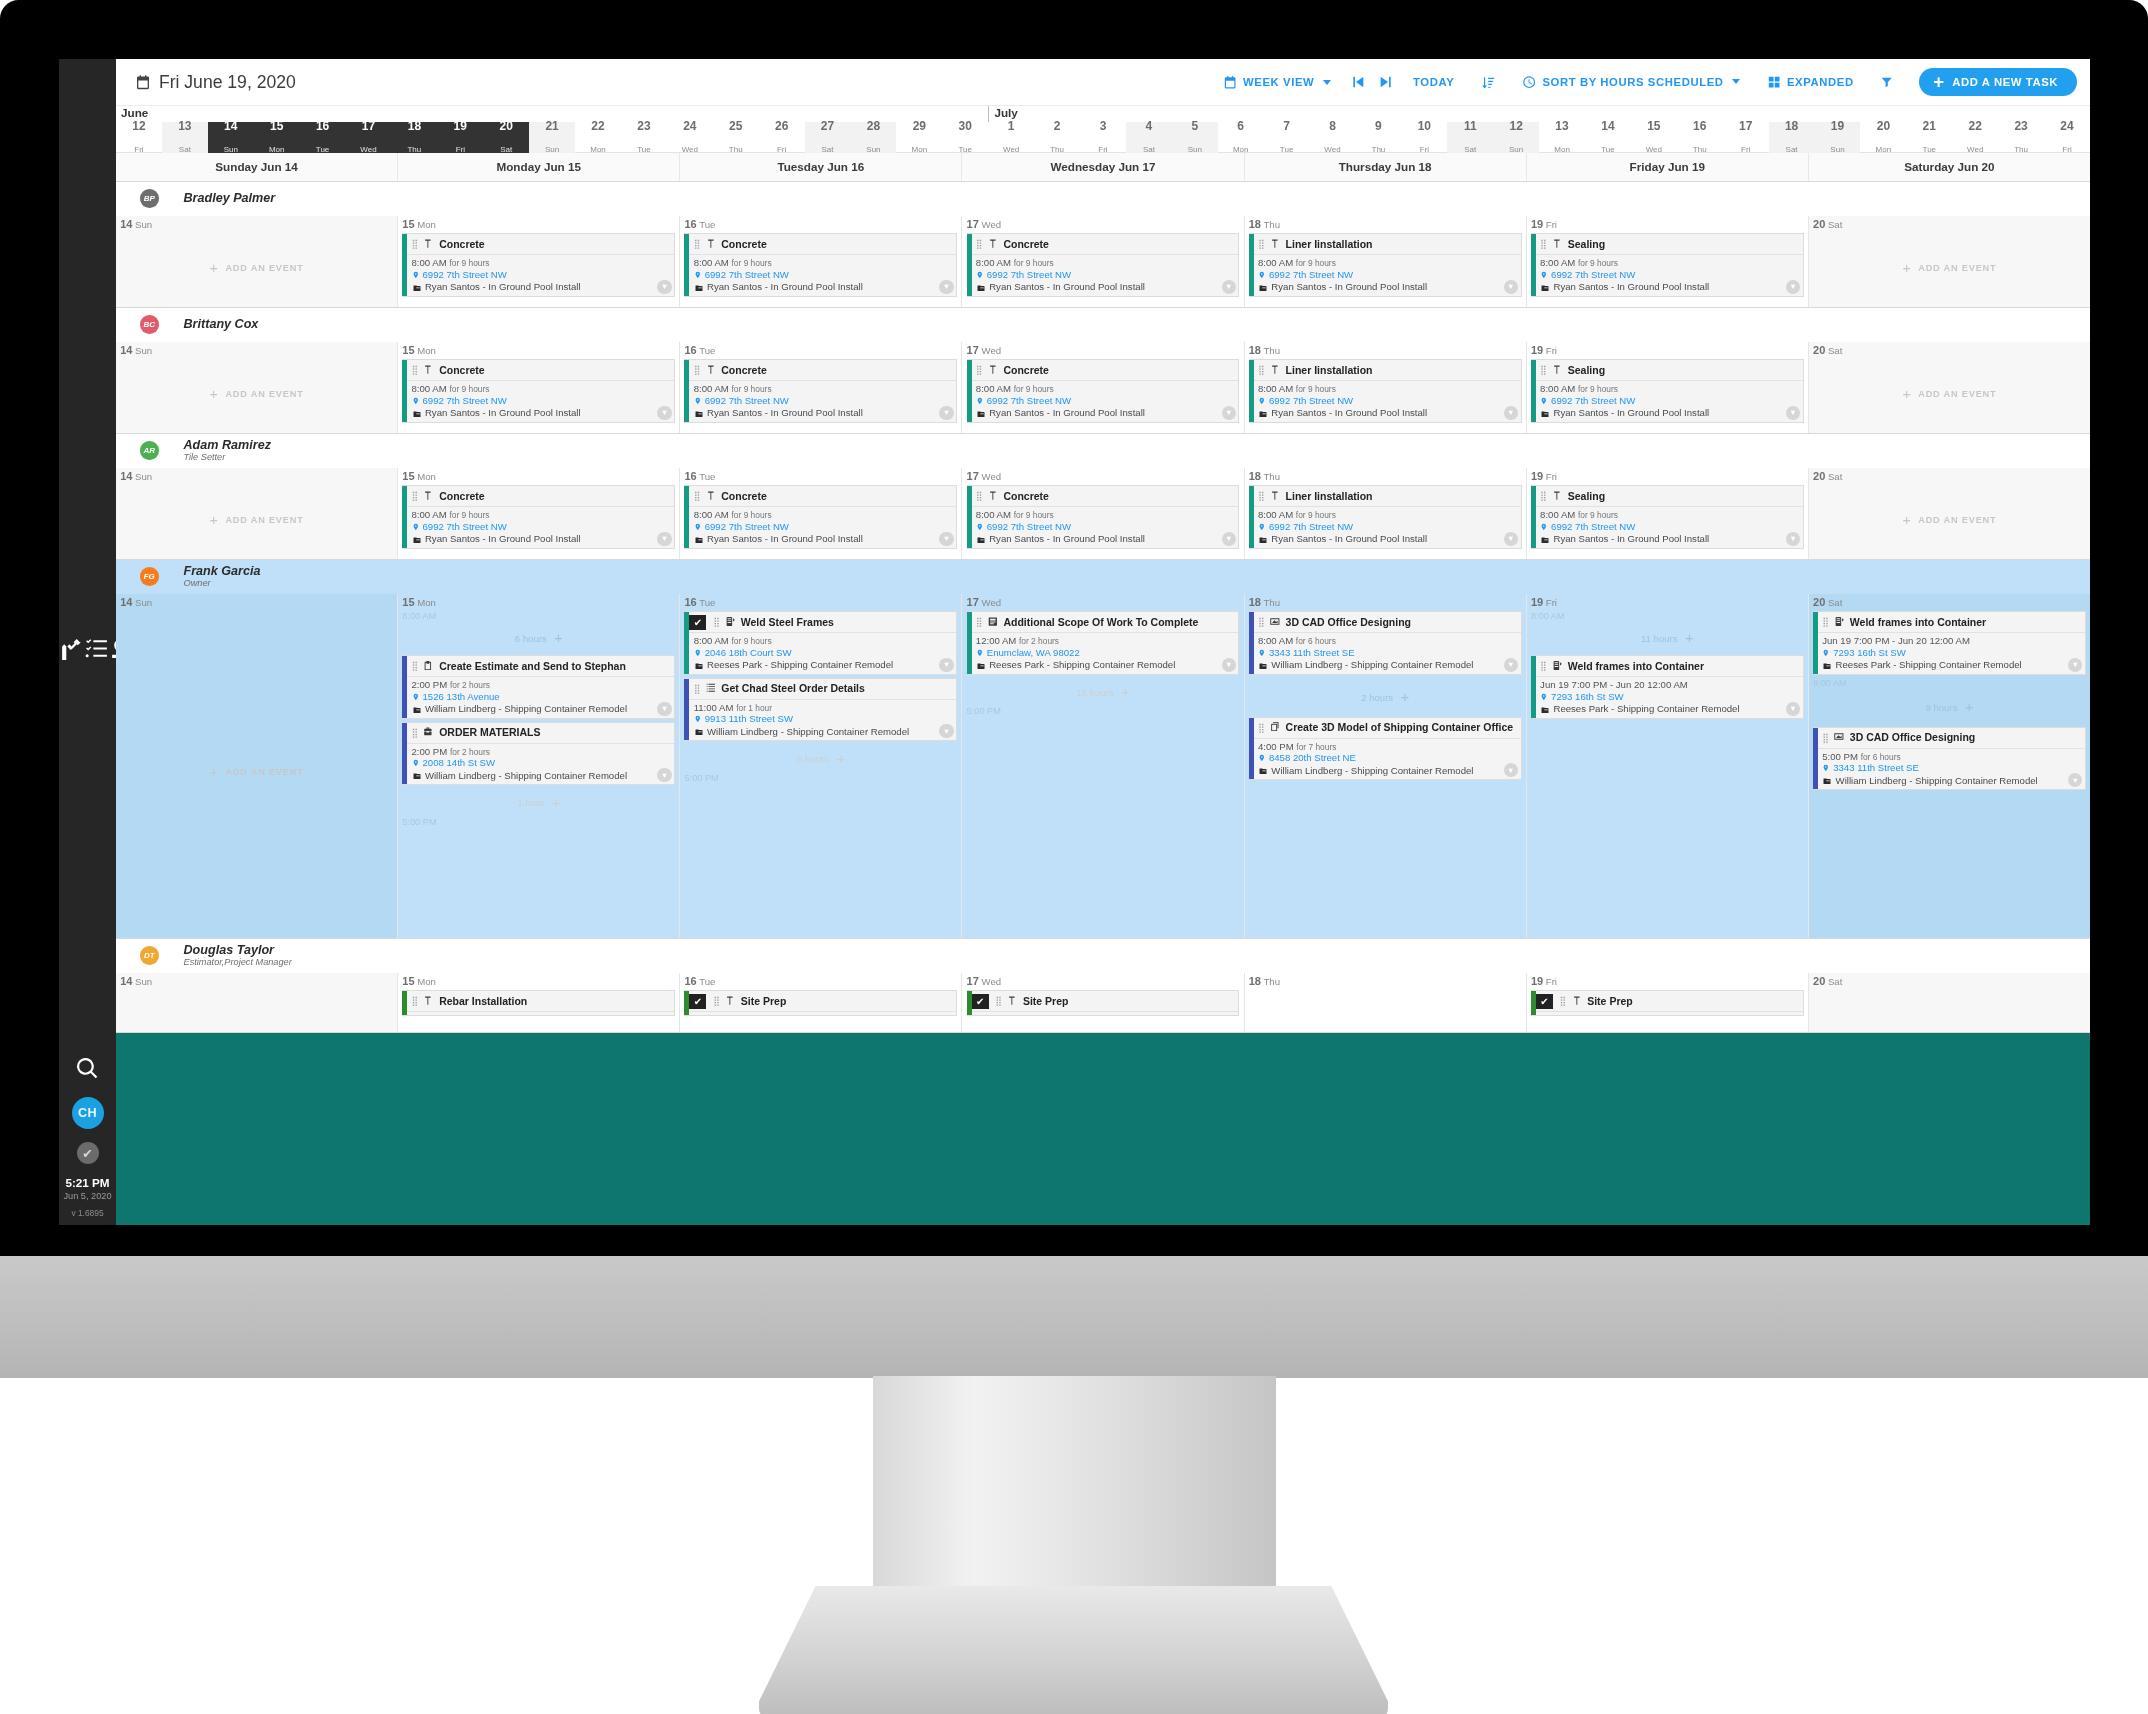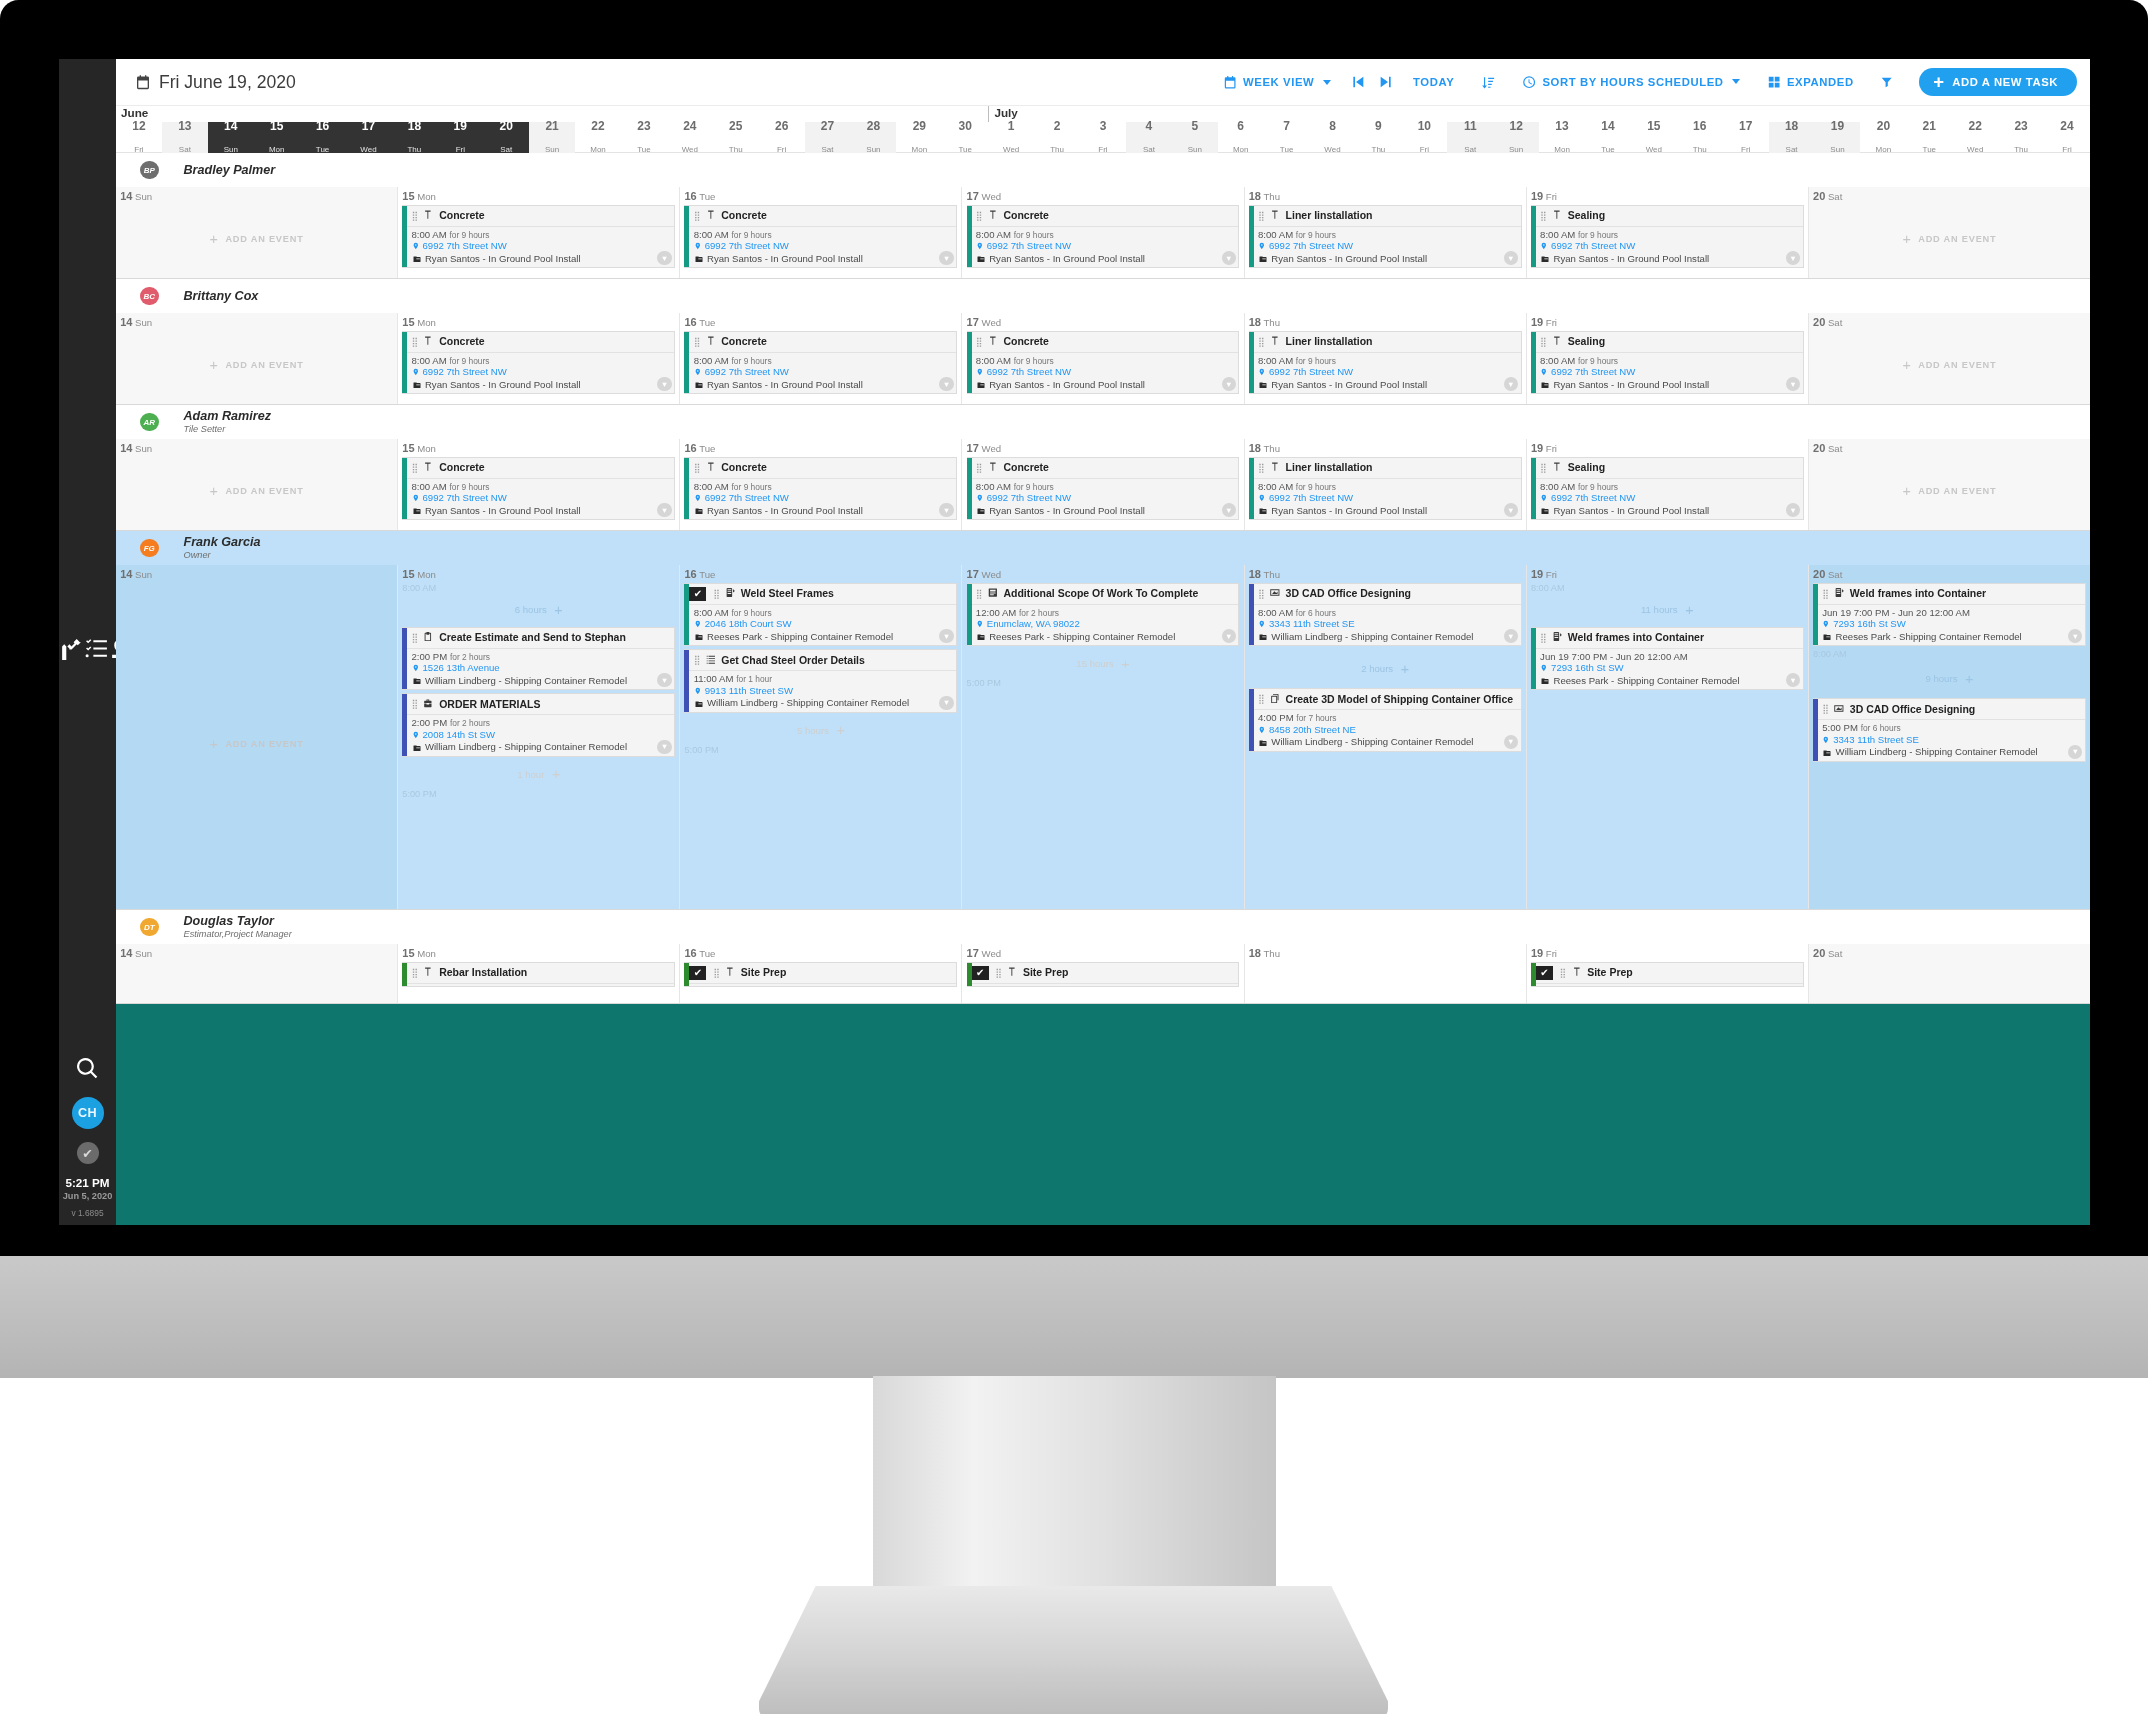--- a/index.html
+++ b/index.html
@@ -65,21 +65,21 @@
     background: #1ba1e2; color: #eaf6fd; font-size: 12.6px; font-weight: bold;
     display: flex; align-items: center; justify-content: center;
     margin-top: 13.4px; letter-spacing: 0.3px;
   }
   #rail-check {
     width: 22px; height: 22px; border-radius: 50%; background: #6b6b6b;
     display: flex; align-items: center; justify-content: center;
     margin-top: 13.4px; color: #d9d9d9; font-size: 12.6px;
   }
   #rail-time { color: #ffffff; font-size: 11.7px; font-weight: bold; margin-top: 11.7px; }
-  #rail-date { color: #9a9a9a; font-size: 9.2px; margin-top: 1.7px; font-weight: bold; }
+  #rail-date { color: #9a9a9a; font-size: 9.2px; margin-top: 1.7px; }
   #rail-ver  { color: #8d8d8d; font-size: 8.4px; margin-top: 7.6px; }
 
   
   #main { flex: 1; height: 1166px; background: #0f766e; display: flex; flex-direction: column; overflow: hidden; }
 
   
   #topbar {
     height: 47px; flex: 0 0 47px; background: #fff;
     display: flex; align-items: center; padding: 0 13.4px 0 18.5px;
     border-bottom: 0.8px solid #ececec;
@@ -514,20 +514,29 @@
               <div class="num">23</div>
               <div class="dow">Thu</div>
             </div>
             <div class="rday">
               <div class="num">24</div>
               <div class="dow">Fri</div>
             </div>
           </div>
       </div>
 
+      <div id="dayheader">
+          <div class="dayhead">Sunday Jun 14</div>
+          <div class="dayhead">Monday Jun 15</div>
+          <div class="dayhead">Tuesday Jun 16</div>
+          <div class="dayhead">Wednesday Jun 17</div>
+          <div class="dayhead">Thursday Jun 18</div>
+          <div class="dayhead">Friday Jun 19</div>
+          <div class="dayhead">Saturday Jun 20</div>
+        </div>
 
       <div id="grid">
           <div class="res-row">
             <div class="res-head">
               <div class="res-avatar" style="background: rgb(110, 110, 110);">BP</div>
               <div>
                 <div class="res-name">Bradley Palmer</div>
               </div>
             </div>
             <div class="res-cols" style="height: 91px;">

